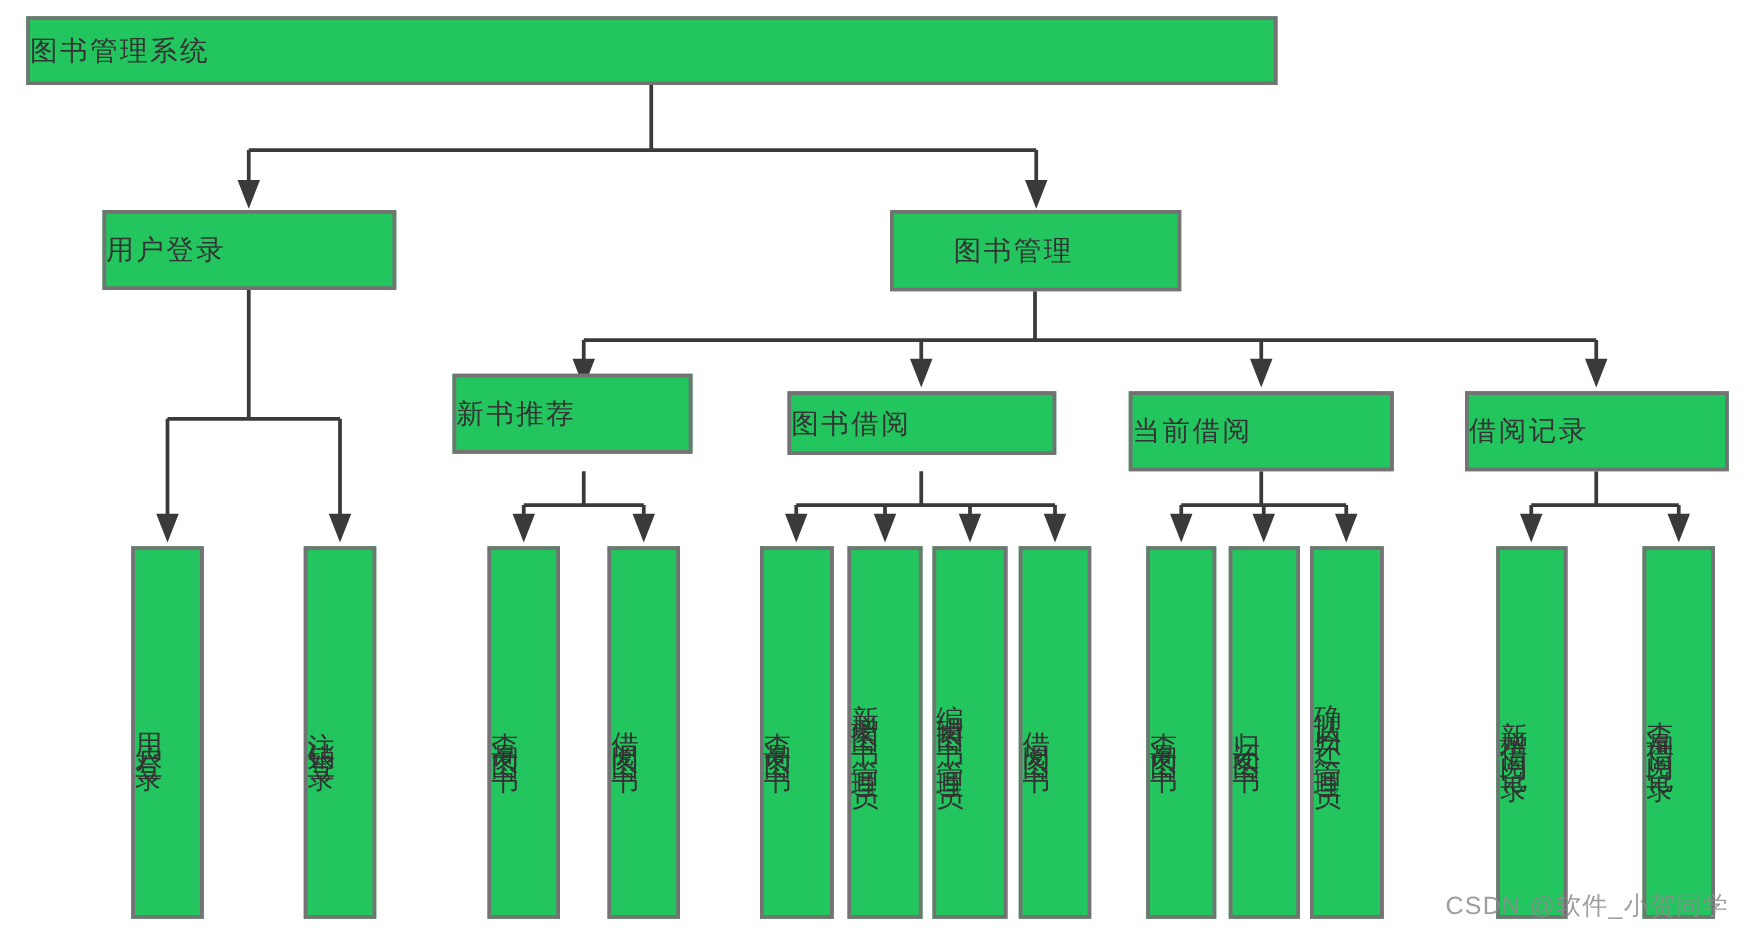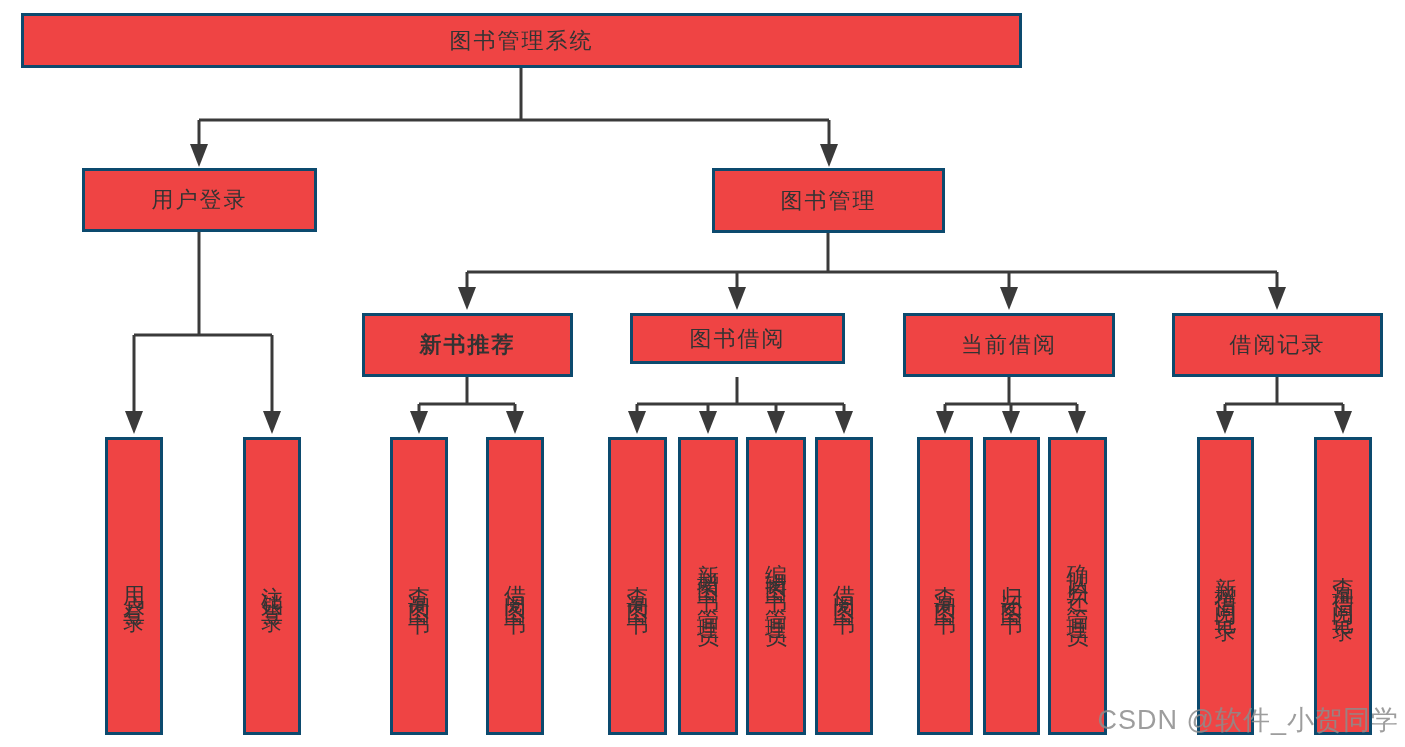--- a/index.html
+++ b/index.html
@@ -15,48 +15,47 @@
   }
 
   .connectors {
     position: absolute;
     left: 0; top: 0;
     width: 1405px; height: 747px;
   }
 
   .node {
     position: absolute;
-    border: 3px solid #0c4a6e;
-    background: #ef4444;
+    border: 3px solid #737373;
+    background: #22c55e;
     display: flex;
     align-items: center;
-    justify-content: center;
     color: #333333;
   }
 
   .node.h-label { font-size: 22px; letter-spacing: 2px; }
 
   .node.leaf {
     top: 437px;
     height: 298px;
   }
   .node.leaf .vtext {
     writing-mode: vertical-rl;
     text-orientation: mixed;
     font-size: 22px;
     letter-spacing: 9px;
     line-height: 1;
     white-space: nowrap;
   }
 
   .watermark {
     position: absolute;
-    right: 6px;
+    right: 22px;
     bottom: 9px;
-    font-size: 27px;
+    font-size: 20px;
     color: rgba(140, 140, 140, 0.85);
     letter-spacing: 1px;
     z-index: 10;
   }
 </style>
 </head>
 <body>
 
 <div class="canvas">
 
@@ -126,25 +125,25 @@
     </g>
   </svg>
 
   <div class="node h-label" style="left:21px; top:13px; width:1001px; height:55px;">
     <span>图书管理系统</span>
   </div>
 
   <div class="node h-label" style="left:82px; top:168px; width:235px; height:64px;">
     <span>用户登录</span>
   </div>
-  <div class="node h-label" style="left:712px; top:168px; width:233px; height:65px;">
+  <div class="node h-label" style="left:712px; top:168px; width:233px; height:65px;padding-left:48px;">
     <span>图书管理</span>
   </div>
 
-  <div class="node h-label" style="left:362px; top:313px; width:211px; height:64px;font-weight:bold;">
+  <div class="node h-label" style="left:362px; top:299px; width:192px; height:64px;">
     <span>新书推荐</span>
   </div>
   <div class="node h-label" style="left:630px; top:313px; width:215px; height:51px;">
     <span>图书借阅</span>
   </div>
   <div class="node h-label" style="left:903px; top:313px; width:212px; height:64px;font-family:Liberation Serif, serif;">
     <span>当前借阅</span>
   </div>
   <div class="node h-label" style="left:1172px; top:313px; width:211px; height:64px;">
     <span>借阅记录</span>

